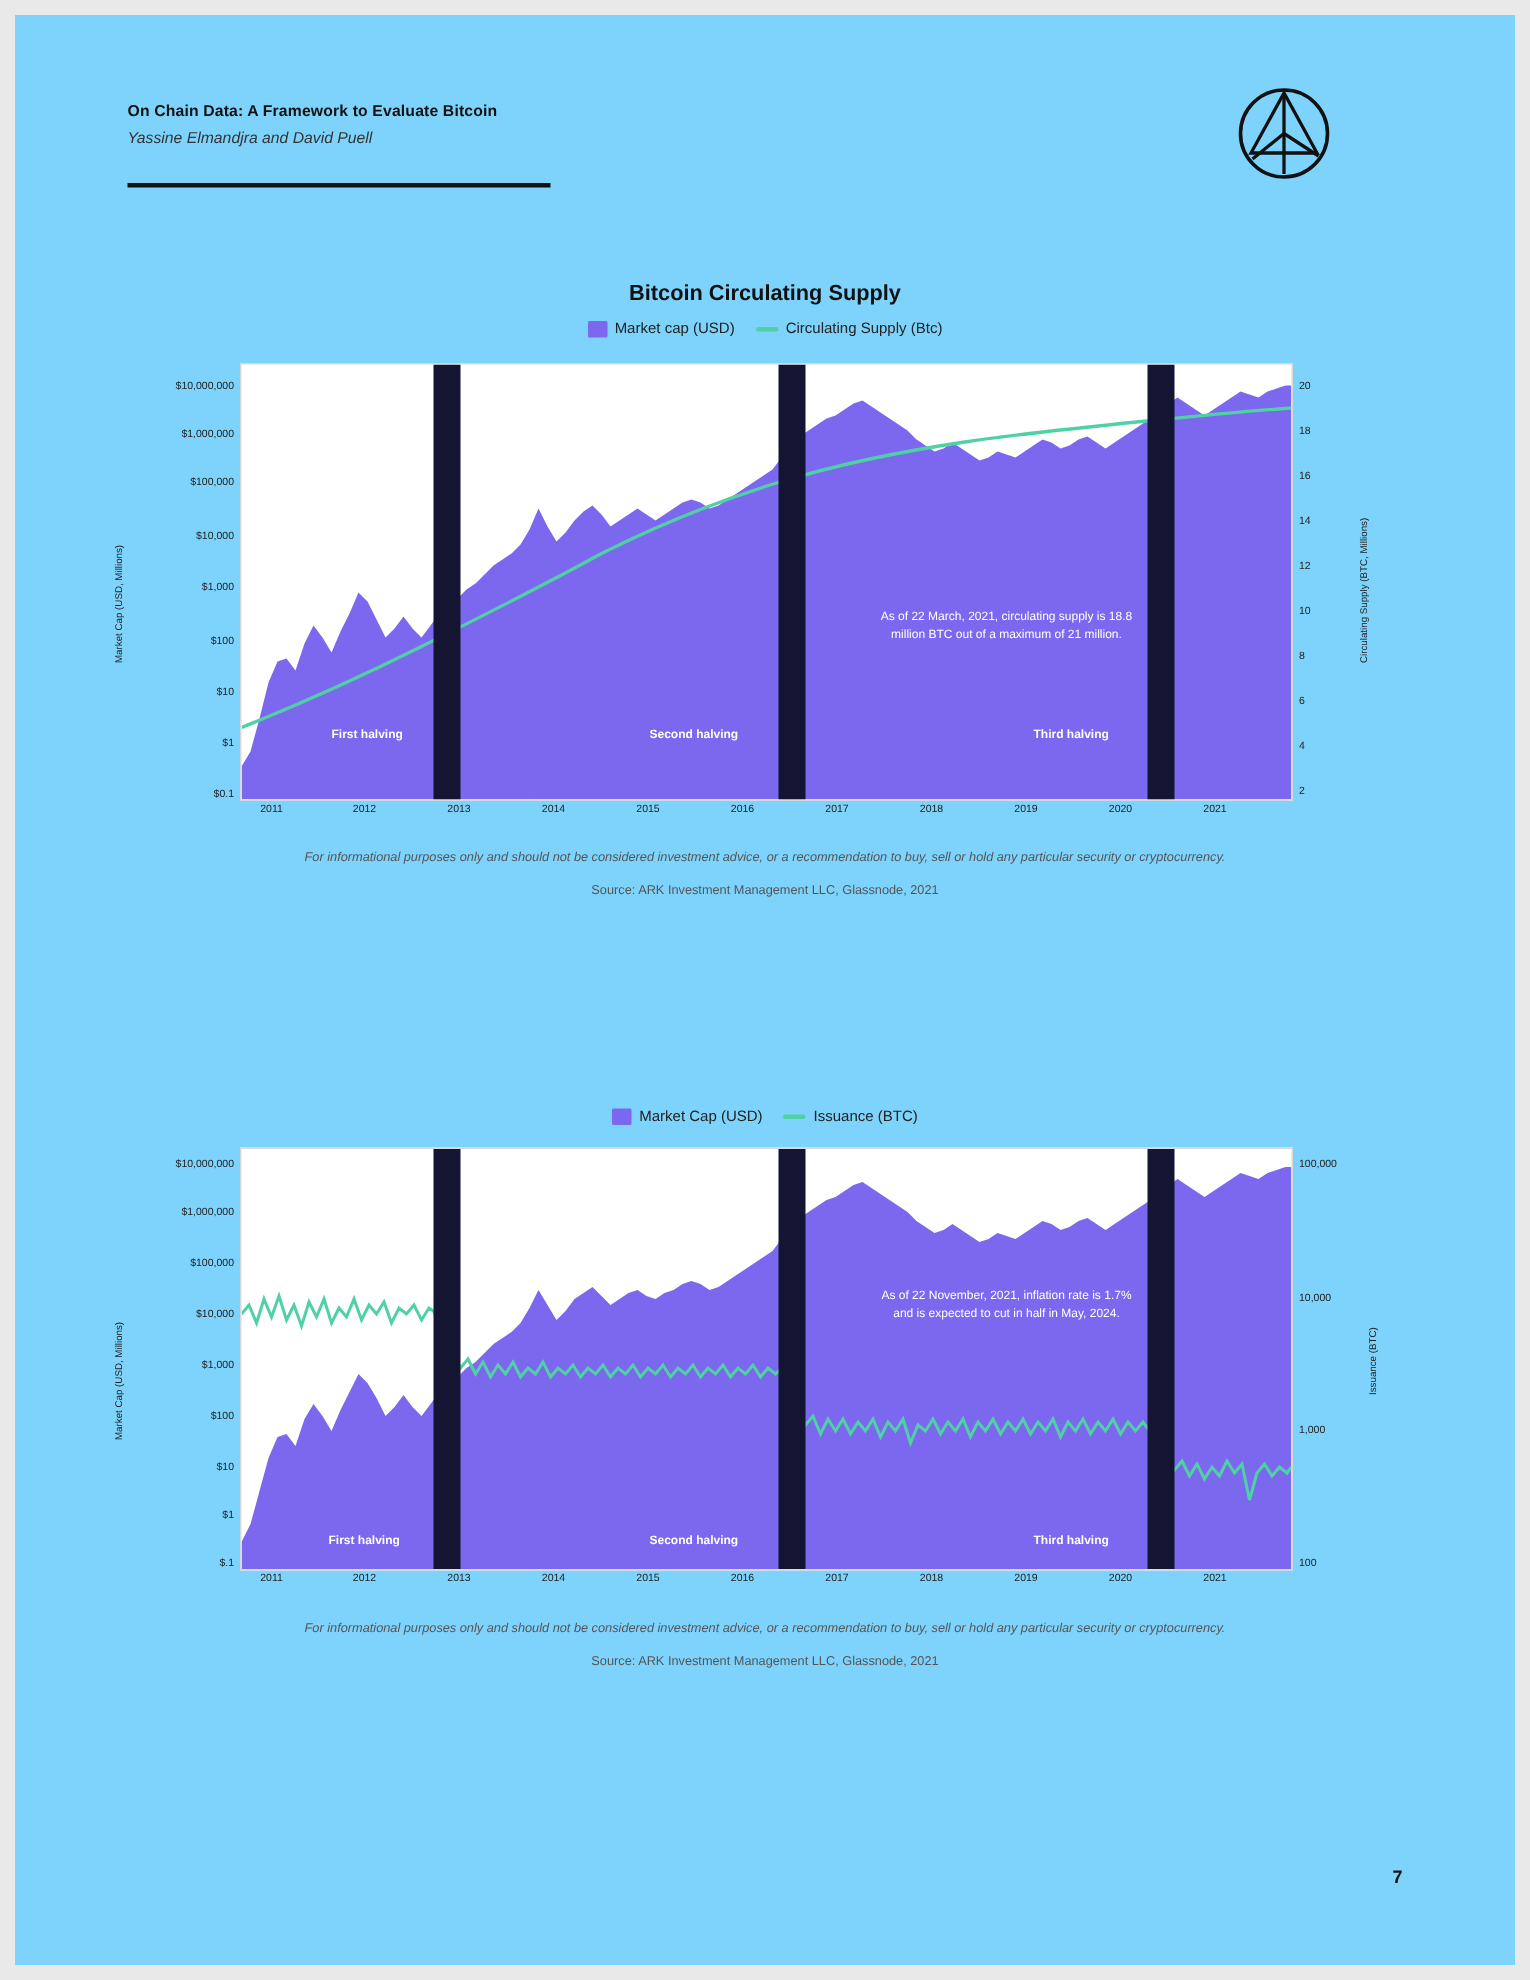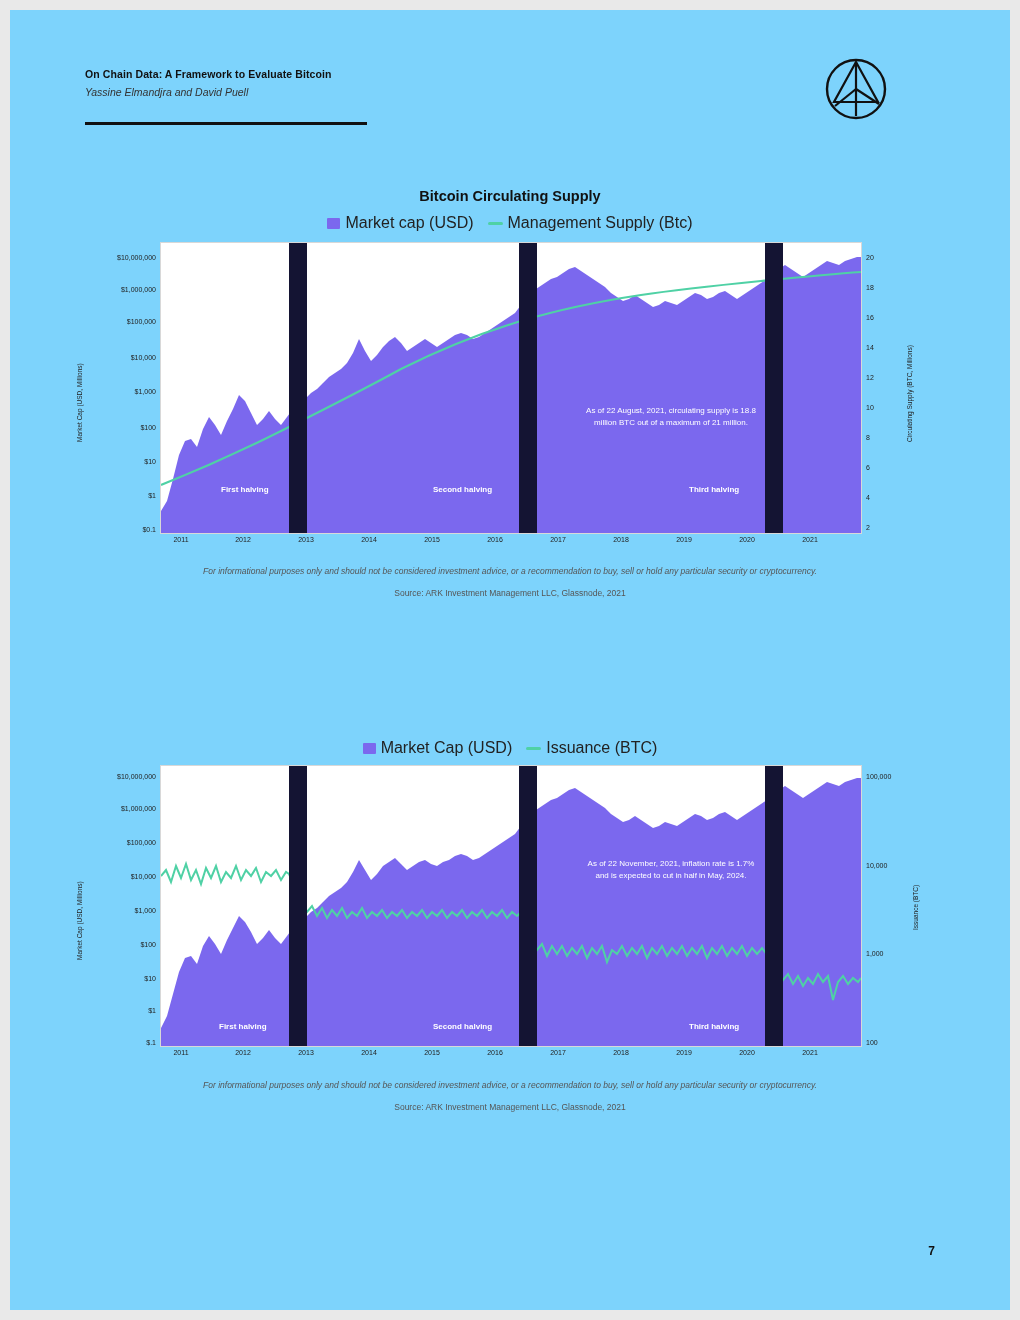--- a/index.html
+++ b/index.html
@@ -30,21 +30,21 @@
   .logo{
     position:absolute;left:815px;top:48px;width:62px;height:62px;
   }
   
   .chart-title{
     position:absolute;width:100%;text-align:center;
     font-size:14.5px;font-weight:bold;color:#111;
   }
   .legend{
     position:absolute;width:100%;display:flex;justify-content:center;gap:14px;
-    font-size:16px;color:#222;
+    font-size:10px;color:#222;
   }
   .legend .it{display:flex;align-items:center;gap:5px;}
   .legend .sw{display:inline-block;width:13px;height:11px;border-radius:1px;}
   .legend .ln{display:inline-block;width:15px;height:3px;border-radius:2px;}
 
   .plotwrap{position:absolute;}
   .plot{position:absolute;left:0;top:0;border:1px solid #d8d8d8;background:#fff;overflow:hidden;}
   .axis-label{
     position:absolute;font-size:6.5px;color:#222;
     transform-origin:0 0;white-space:nowrap;
@@ -89,21 +89,21 @@
   </div>
 
   <div class="chart-title" style="top:178px;">Bitcoin Circulating Supply</div>
   <div class="legend" style="top:204px;">
     <span class="it">
       <span class="sw" style="background:#7B68EE"></span>
       <span>Market cap (USD)</span>
     </span>
     <span class="it">
       <span class="ln" style="background:#4FD1A5"></span>
-      <span>Management Supply (Btc)</span>
+      <span>Circulating Supply (Btc)</span>
     </span>
   </div>
 
   <div class="plotwrap" style="left:150px;top:232px;width:700px;height:290px;">
     <div class="plot" style="width:700px;height:290px;">
       <svg width="700" height="290" viewBox="0 0 700 290" preserveAspectRatio="none">
 
         <path fill="#7B68EE" stroke="none" d="
           M0,290
           L0,268 L6,258 L12,236 L18,212 L24,198 L30,196 L36,204 L42,186 L48,174 L54,182
@@ -131,21 +131,21 @@
 
       
       <div class="halvbar" style="left:128px;top:0;width:18px;height:290px;"></div>
       <div class="halvbar" style="left:358px;top:0;width:18px;height:290px;"></div>
       <div class="halvbar" style="left:604px;top:0;width:18px;height:290px;"></div>
 
       <div class="halvlbl" style="left:60px;top:242px;">First halving</div>
       <div class="halvlbl" style="left:272px;top:242px;">Second halving</div>
       <div class="halvlbl" style="left:528px;top:242px;">Third halving</div>
 
-      <div class="annot" style="left:420px;top:162px;">As of 22 August, 2021, circulating supply is 18.8 million BTC out of a maximum of 21 million.</div>
+      <div class="annot" style="left:420px;top:162px;">As of 22 March, 2021, circulating supply is 18.8 million BTC out of a maximum of 21 million.</div>
     </div>
 
     <div class="tickY" style="left:-66px;top:12px;width:62px;">$10,000,000</div>
     <div class="tickY" style="left:-66px;top:44px;width:62px;">$1,000,000</div>
     <div class="tickY" style="left:-66px;top:76px;width:62px;">$100,000</div>
     <div class="tickY" style="left:-66px;top:112px;width:62px;">$10,000</div>
     <div class="tickY" style="left:-66px;top:146px;width:62px;">$1,000</div>
     <div class="tickY" style="left:-66px;top:182px;width:62px;">$100</div>
     <div class="tickY" style="left:-66px;top:216px;width:62px;">$10</div>
     <div class="tickY" style="left:-66px;top:250px;width:62px;">$1</div>

